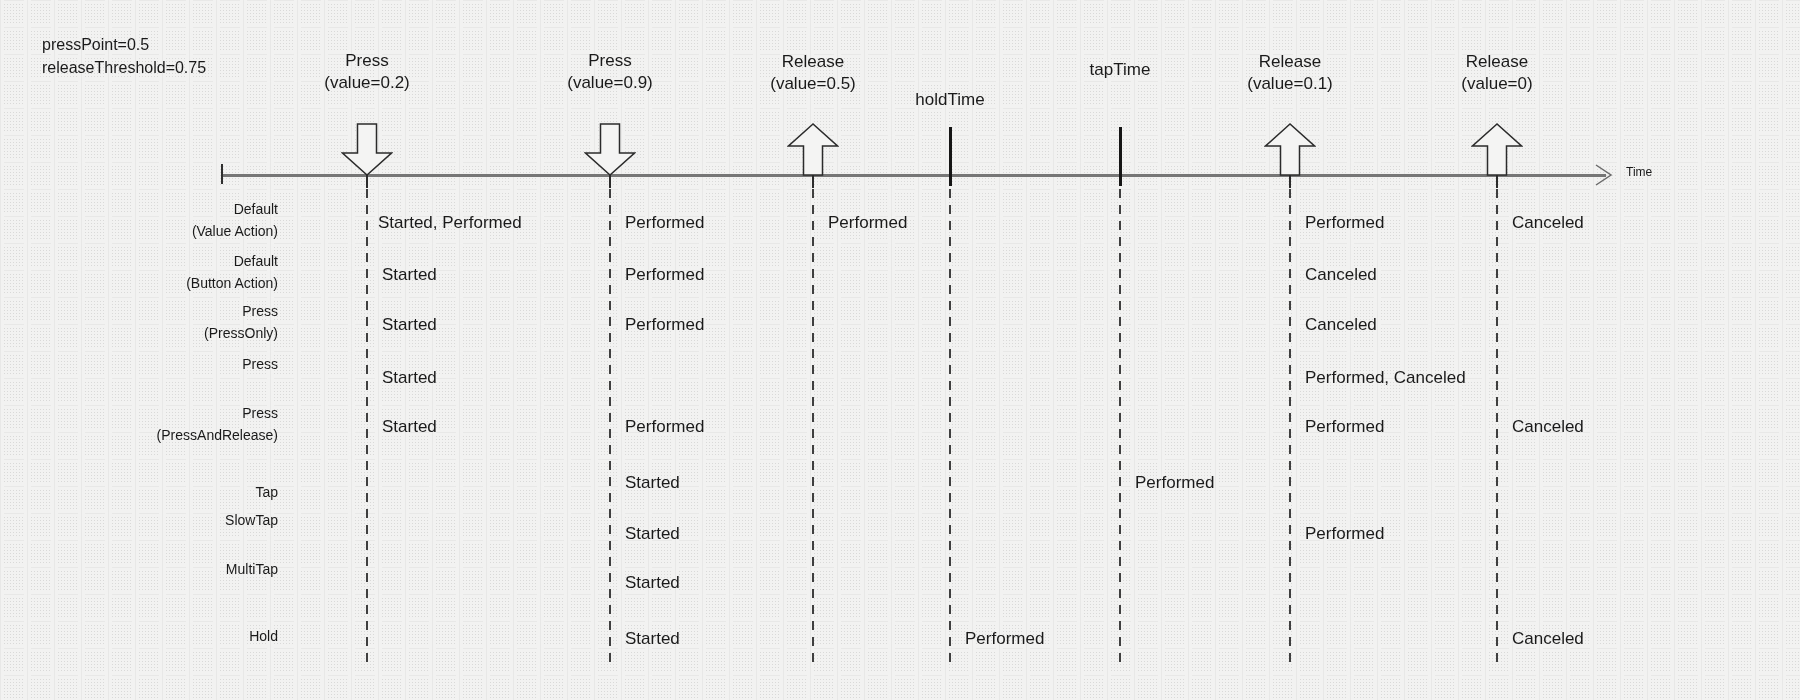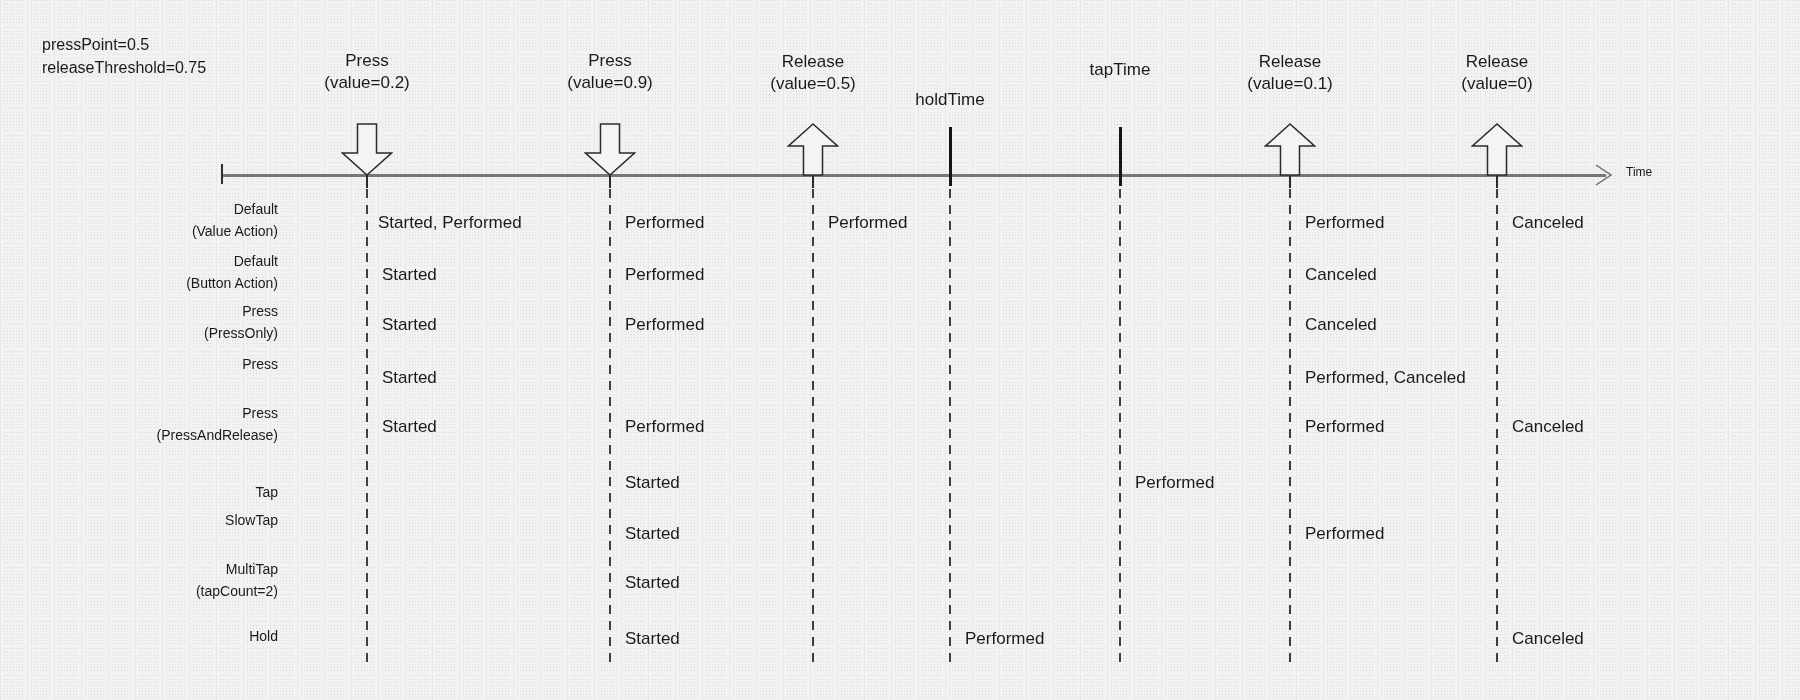--- a/index.html
+++ b/index.html
@@ -168,21 +168,20 @@
       </div>
       <div class="cell-text" style="left: 625px; top: 472px;">Started</div>
       <div class="cell-text" style="left: 1135px; top: 472px;">Performed</div>
       <div class="row-label" style="top: 509px;">
         <div>SlowTap</div>
       </div>
       <div class="cell-text" style="left: 625px; top: 523px;">Started</div>
       <div class="cell-text" style="left: 1305px; top: 523px;">Performed</div>
       <div class="row-label" style="top: 558px;">
         <div>MultiTap</div>
-        <div>(tapCount=2)</div>
       </div>
       <div class="cell-text" style="left: 625px; top: 572px;">Started</div>
       <div class="row-label" style="top: 625px;">
         <div>Hold</div>
       </div>
       <div class="cell-text" style="left: 625px; top: 628px;">Started</div>
       <div class="cell-text" style="left: 965px; top: 628px;">Performed</div>
       <div class="cell-text" style="left: 1512px; top: 628px;">Canceled</div>
     </div>
 </div>

